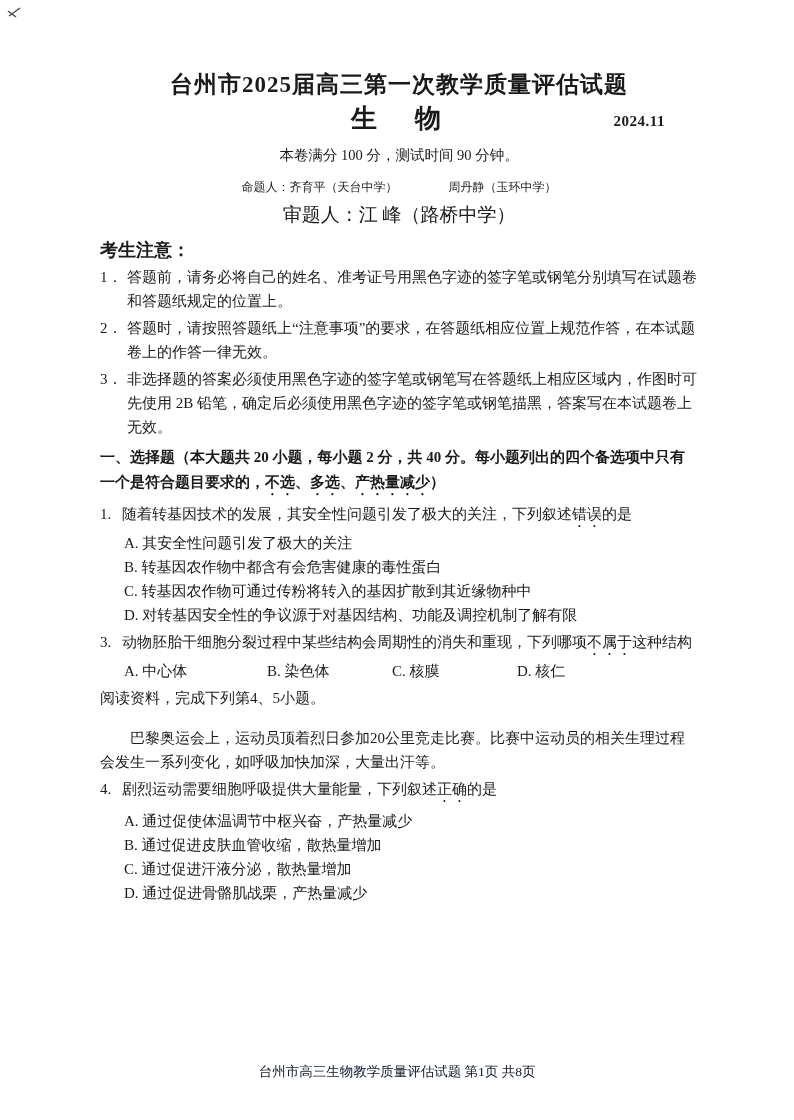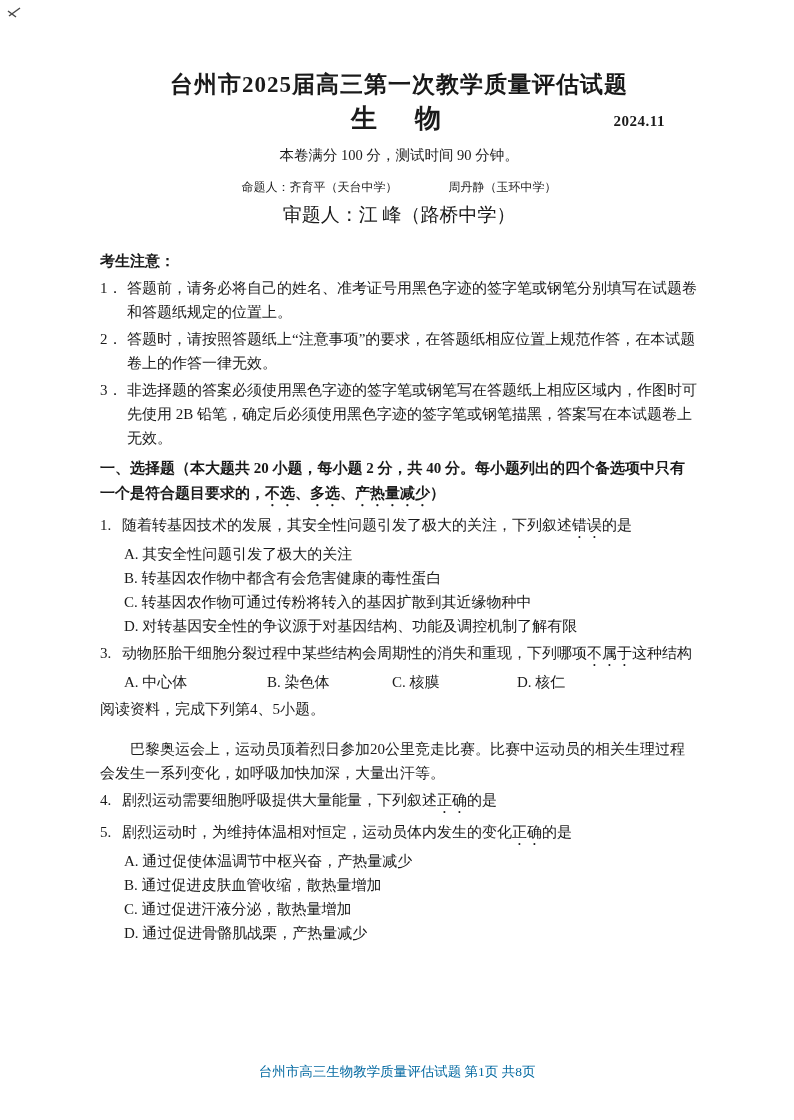--- a/index.html
+++ b/index.html
@@ -23,21 +23,21 @@
   .subject-row { position: relative; text-align: center; margin-top: 0; height: 38px; }
   .subject { font-size: 26px; font-weight: 700; letter-spacing: 6px; line-height: 38px; }
   .date { position: absolute; right: 33px; bottom: 5px; font-size: 15px; font-weight: 700; letter-spacing: .5px; }
 
   .center { text-align: center; }
   .meta { margin-top: 5px; font-size: 14.5px; }
   .setters { margin-top: 8px; font-size: 12px; }
   .setters .gap { margin-left: 48px; }
   .reviewer { margin-top: 4px; font-size: 19px; }
 
-  .notice-label { margin-top: 22px; font-weight: 700; font-size: 15px; }
+  .notice-label { margin-top: 11px; font-weight: 700; font-size: 18px; }
   .notice-item { margin-top: 3px; }
 
   .hang { padding-left: 27px; }
   .hang .no { display: inline-block; width: 27px; margin-left: -27px; }
 
   .section-title { margin-top: 6px; font-weight: 700; line-height: 25px; }
 
   .q { margin-top: 3px; }
   .q-stem { padding-left: 22px; }
   .q-num { display: inline-block; width: 22px; margin-left: -22px; }
@@ -54,21 +54,21 @@
     -webkit-text-emphasis-position: under right;
     text-emphasis: filled dot;
     text-emphasis-position: under right;
   }
 
   .reading-intro { margin-top: 3px; }
   .passage { text-indent: 2em; margin-top: 16px; }
 
   .footer {
     position: absolute; left: 0; right: 0; bottom: 36px;
-    text-align: center; font-size: 13.5px; color: #0369a1;
+    text-align: center; font-size: 13.5px; color: #0f172a;
   }
 </style>
 </head>
 <body>
 
 <svg class="artifact" width="18" height="15" viewBox="0 0 18 15">
   <path d="M3 11 L14 3 M2 6 L10 12" stroke="#2a2a2a" stroke-width="1.5" fill="none"></path>
 </svg>
 
 <div class="page">
@@ -133,23 +133,20 @@
   <div class="reading-intro">阅读资料，完成下列第4、5小题。</div>
   <div class="passage">巴黎奥运会上，运动员顶着烈日参加20公里竞走比赛。比赛中运动员的相关生理过程会发生一系列变化，如呼吸加快加深，大量出汗等。</div>
 
   <div class="q">
     <div class="q-stem">
       <span class="q-num">4.</span><span>剧烈运动需要细胞呼吸提供大量能量，下列叙述</span><span class="em">正确</span><span>的是</span>
     </div>
   </div>
 
   <div class="q">
-    <div class="q-stem">
-      <span class="q-num">5.</span><span>剧烈运动时，为维持体温相对恒定，运动员体内发生的变化</span><span class="em">正确</span><span>的是</span>
-    </div>
     <div class="opts-stacked">
       <div class="opt">A. 通过促使体温调节中枢兴奋，产热量减少</div>
       <div class="opt">B. 通过促进皮肤血管收缩，散热量增加</div>
       <div class="opt">C. 通过促进汗液分泌，散热量增加</div>
       <div class="opt">D. 通过促进骨骼肌战栗，产热量减少</div>
     </div>
   </div>
 
 </div>
 

